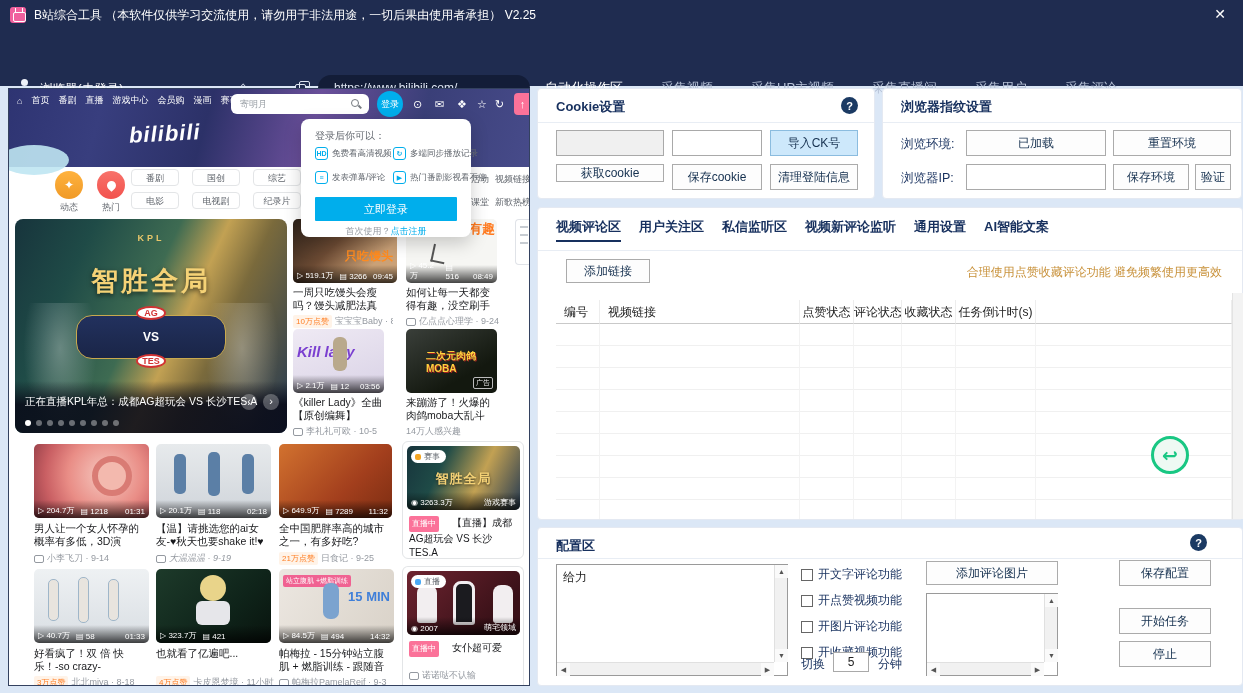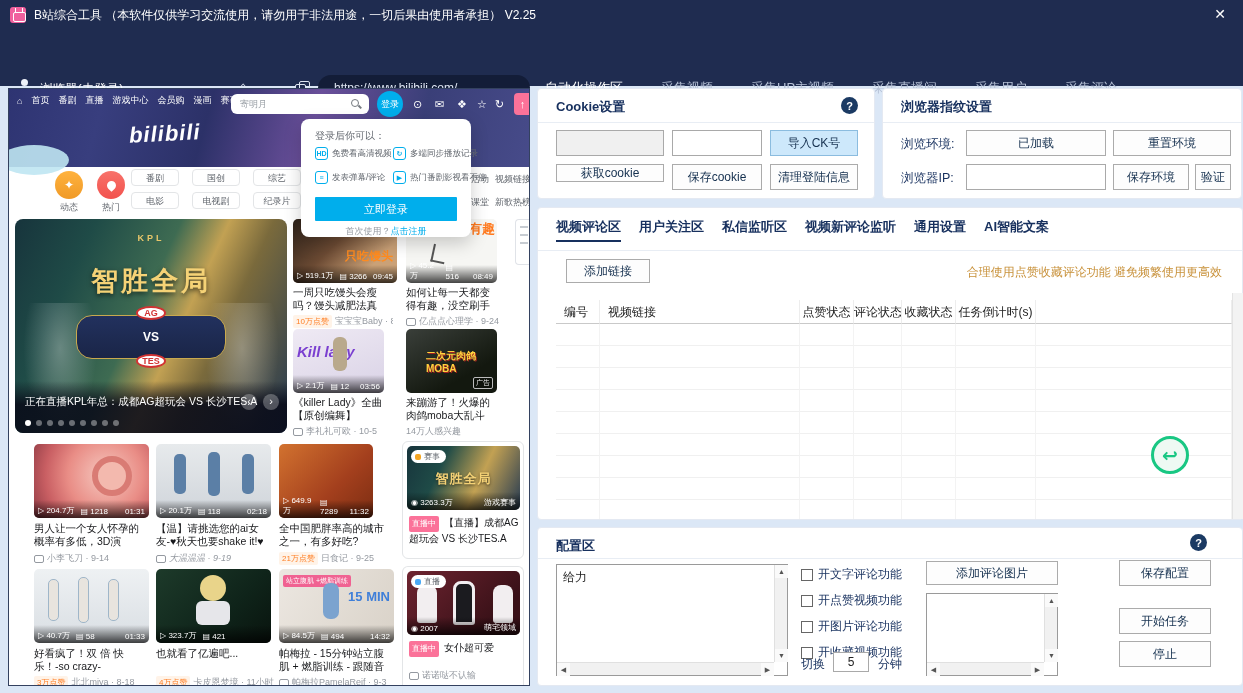--- a/index.html
+++ b/index.html
@@ -74,21 +74,21 @@
   .tstats { position:absolute; left:0; right:0; bottom:0; height:18px; background:linear-gradient(rgba(0,0,0,0),rgba(0,0,0,.72)); color:#fff; font-size:8px; display:flex; align-items:flex-end; gap:6px; padding:0 4px 2px 4px; }
   .tstats .dur { margin-left:auto; }
   .vtitle { position:absolute; font-size:10.5px; line-height:13px; color:#18191c; overflow:hidden; cursor:pointer; }
   .vmeta { position:absolute; font-size:9px; color:#9499a0; white-space:nowrap; overflow:hidden; display:flex; align-items:center; gap:3px; }
   .upico { display:inline-block; width:10px; height:8px; border:1px solid #9499a0; border-radius:2px; flex:0 0 auto; }
   .likebadge { display:inline-block; background:#fff3e8; color:#ff7f24; font-size:8px; border-radius:2px; padding:1px 3px; flex:0 0 auto; }
   .adtag { position:absolute; right:4px; bottom:4px; font-size:7px; color:#eee; border:1px solid #bbb; border-radius:2px; padding:0 2px; background:rgba(0,0,0,.25); }
   .livecard { position:absolute; background:#fff; border:1px solid #e3e5e7; border-radius:6px; cursor:pointer; }
   .livebadge { position:absolute; left:4px; top:4px; background:#fff; border-radius:8px; font-size:8px; color:#61666d; padding:1px 6px 1px 4px; display:flex; gap:3px; align-items:center; }
   .livebadge .dot { width:6px; height:6px; border-radius:2px; }
-  .livetag { display:inline-block; background:#fb7299; color:#fff; font-size:8px; border-radius:2px; padding:1px 3px; margin-right:5px; }
+  .livetag { display:inline-block; background:#fb7299; color:#fff; font-size:8px; border-radius:2px; padding:1px 3px; margin-right:13px; }
   .sidewidget { position:absolute; left:506px; top:130px; width:16px; height:46px; background:#fff; border:1px solid #e0e3e8; border-right:none; border-radius:4px 0 0 4px; }
   .sidewidget i { display:block; width:8px; height:2px; background:#c7ccd2; margin:6px auto 0 auto; }
 
   
   .popup { position:absolute; left:292px; top:30px; width:170px; height:118px; background:#fff; border-radius:8px; box-shadow:0 6px 18px rgba(0,0,0,.20); z-index:60; }
   .popup .ptitle { position:absolute; left:14px; top:10px; font-size:10px; color:#61666d; }
   .benefit { position:absolute; display:flex; align-items:center; gap:4px; font-size:8.5px; color:#61666d; white-space:nowrap; }
   .bicon { width:13px; height:13px; border:1.2px solid #00aeec; border-radius:3px; color:#00aeec; font-size:7px; font-weight:bold; display:flex; align-items:center; justify-content:center; flex:0 0 auto; }
   .pbtn { position:absolute; left:14px; top:78px; width:142px; height:24px; background:#00aeec; border-radius:1px; color:#fff; font-size:11px; text-align:center; line-height:24px; cursor:pointer; }
   .pfoot { position:absolute; left:0; right:0; top:106px; text-align:center; font-size:9px; color:#9499a0; }
@@ -319,21 +319,21 @@
         <span>▤ <span>118</span></span>
         <span class="dur auto-hide">02:18</span>
       </div>
   </div>
   <div class="vtitle" style="left:147px; top:433px; width:115px; height:26px;">【温】请挑选您的ai女友-♥秋天也要shake it!♥</div>
   <div class="vmeta" style="left:147px; top:463px; width:118px;font-style:italic;">
       <span class="upico"></span>
       <span>大温温温 · 9-19</span>
     </div>
 
-  <div class="thumb" style="left:270px; top:355px; width:94px; height:74px; background:linear-gradient(135deg,#d2722f,#a33f1d 60%,#7c2d12);">
+  <div class="thumb" style="left:270px; top:355px; width:113px; height:74px; background:linear-gradient(135deg,#d2722f,#a33f1d 60%,#7c2d12);">
     <div class="tstats">
         <span>▷ <span>649.9万</span></span>
         <span>▤ <span>7289</span></span>
         <span class="dur auto-hide">11:32</span>
       </div>
   </div>
   <div class="vtitle" style="left:270px; top:433px; width:115px; height:26px;">全中国肥胖率高的城市之一，有多好吃?</div>
   <div class="vmeta" style="left:270px; top:463px; width:118px;">
       <span class="likebadge auto-hide">21万点赞</span>
       <span>日食记 · 9-25</span>

